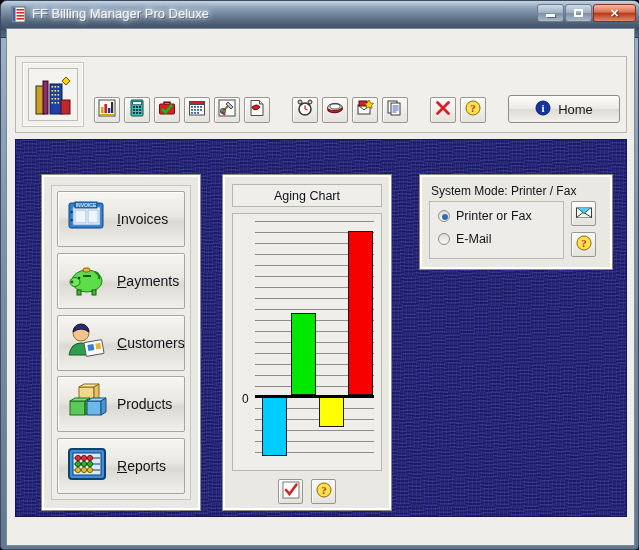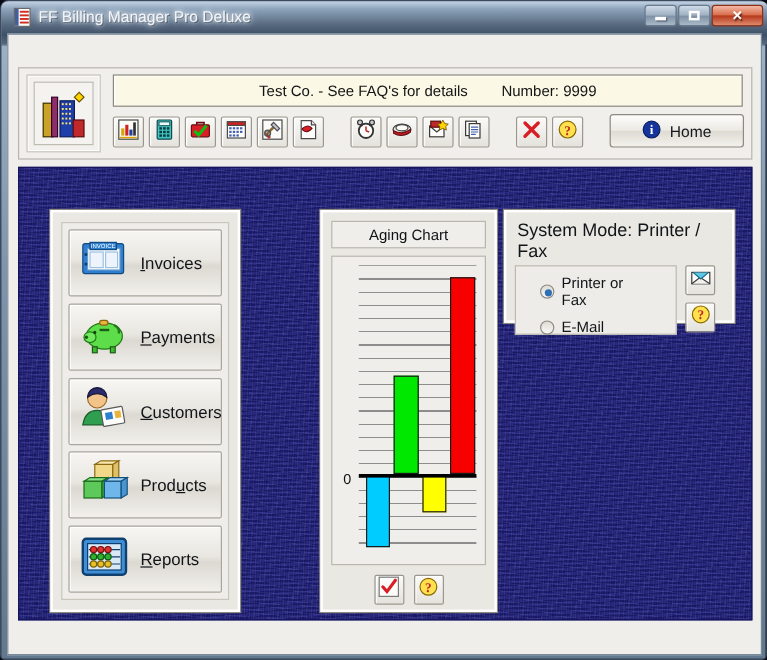--- a/index.html
+++ b/index.html
@@ -164,26 +164,25 @@
     box-shadow: inset 1px 1px 0 #ffffff;
     display: flex; align-items: center; gap: 6px;
     padding-left: 7px;
   }
   .navbtn .lbl { font-size: 14px; color: #111418; }
   .navbtn .lbl u { text-decoration: underline; }
 
   
   .chartpanel {
     position: absolute; left: 207px; top: 35px;
-    width: 147px; height: 335px;
+    width: 168px; height: 335px;
     background: #e9e8e3;
     border: 2px solid #ffffff;
     box-shadow: 0 0 0 1px #8e8b84;
     padding: 7px;
-    margin-left: 44px;
   }
   .chart-title {
     height: 23px; width: 100%;
     border: 1px solid #b9b6ae;
     background: #efeeea;
     display: flex; align-items: center; justify-content: center;
     font-size: 12.5px; color: #101317;
   }
   .chart-area {
     position: relative;
@@ -220,27 +219,27 @@
 
   
   .sysmode {
     position: absolute; left: 404px; top: 35px;
     width: 192px; height: 94px;
     background: #e9e8e3;
     border: 2px solid #ffffff;
     box-shadow: 0 0 0 1px #8e8b84;
     padding: 6px 7px;
   }
-  .sysmode-label { font-size: 15px; color: #111418; margin: 1px 0 3px 2px; }
+  .sysmode-label { font-size: 12px; color: #111418; margin: 1px 0 3px 2px; }
   .sysmode-row { display: flex; gap: 7px; align-items: flex-start; }
   .radio-group {
     width: 135px; height: 58px;
     border: 1px solid #bcb9b1;
     background: #edece8;
-    padding: 7px 20px;
+    padding: 7px 8px;
     display: flex; flex-direction: column; gap: 9px;
   }
   .radio-line { display: flex; align-items: center; gap: 6px; font-size: 12.5px; color: #111418; }
   .radio {
     width: 12px; height: 12px; border-radius: 50%;
     background: linear-gradient(180deg,#dedbd4,#fbfaf8);
     border: 1px solid #8e8b83;
     position: relative; flex: none;
   }
   .radio.on::after {
@@ -329,24 +328,20 @@
                 <rect x="25.5" y="25" width="1.6" height="1.6"></rect>
               <rect x="19.5" y="29" width="1.6" height="1.6"></rect>
                 <rect x="22.5" y="29" width="1.6" height="1.6"></rect>
               <rect x="25.5" y="29" width="1.6" height="1.6"></rect>
             </g>
             <polygon points="34,4 38,8 34,12 30,8" fill="#ffd400" stroke="#6b5200"></polygon>
           </svg>
         </div>
       </div>
 
-      <div class="banner">
-        <span>Test Co. - See FAQ's for details</span>
-        <span>Number: 9999</span>
-      </div>
 
       <div class="iconrow">
 
         <div class="tbtn">
           <span>
             <svg width="18" height="18" viewBox="0 0 18 18">
               <rect x="1" y="1" width="16" height="16" fill="#fbfbf8" stroke="#4a4a4a"></rect>
               <rect x="3" y="8" width="2.6" height="6" fill="#d8a400"></rect>
               <rect x="6.4" y="5" width="2.6" height="9" fill="#d02020"></rect>
               <rect x="9.8" y="9" width="2.6" height="5" fill="#1f3fa8"></rect>

